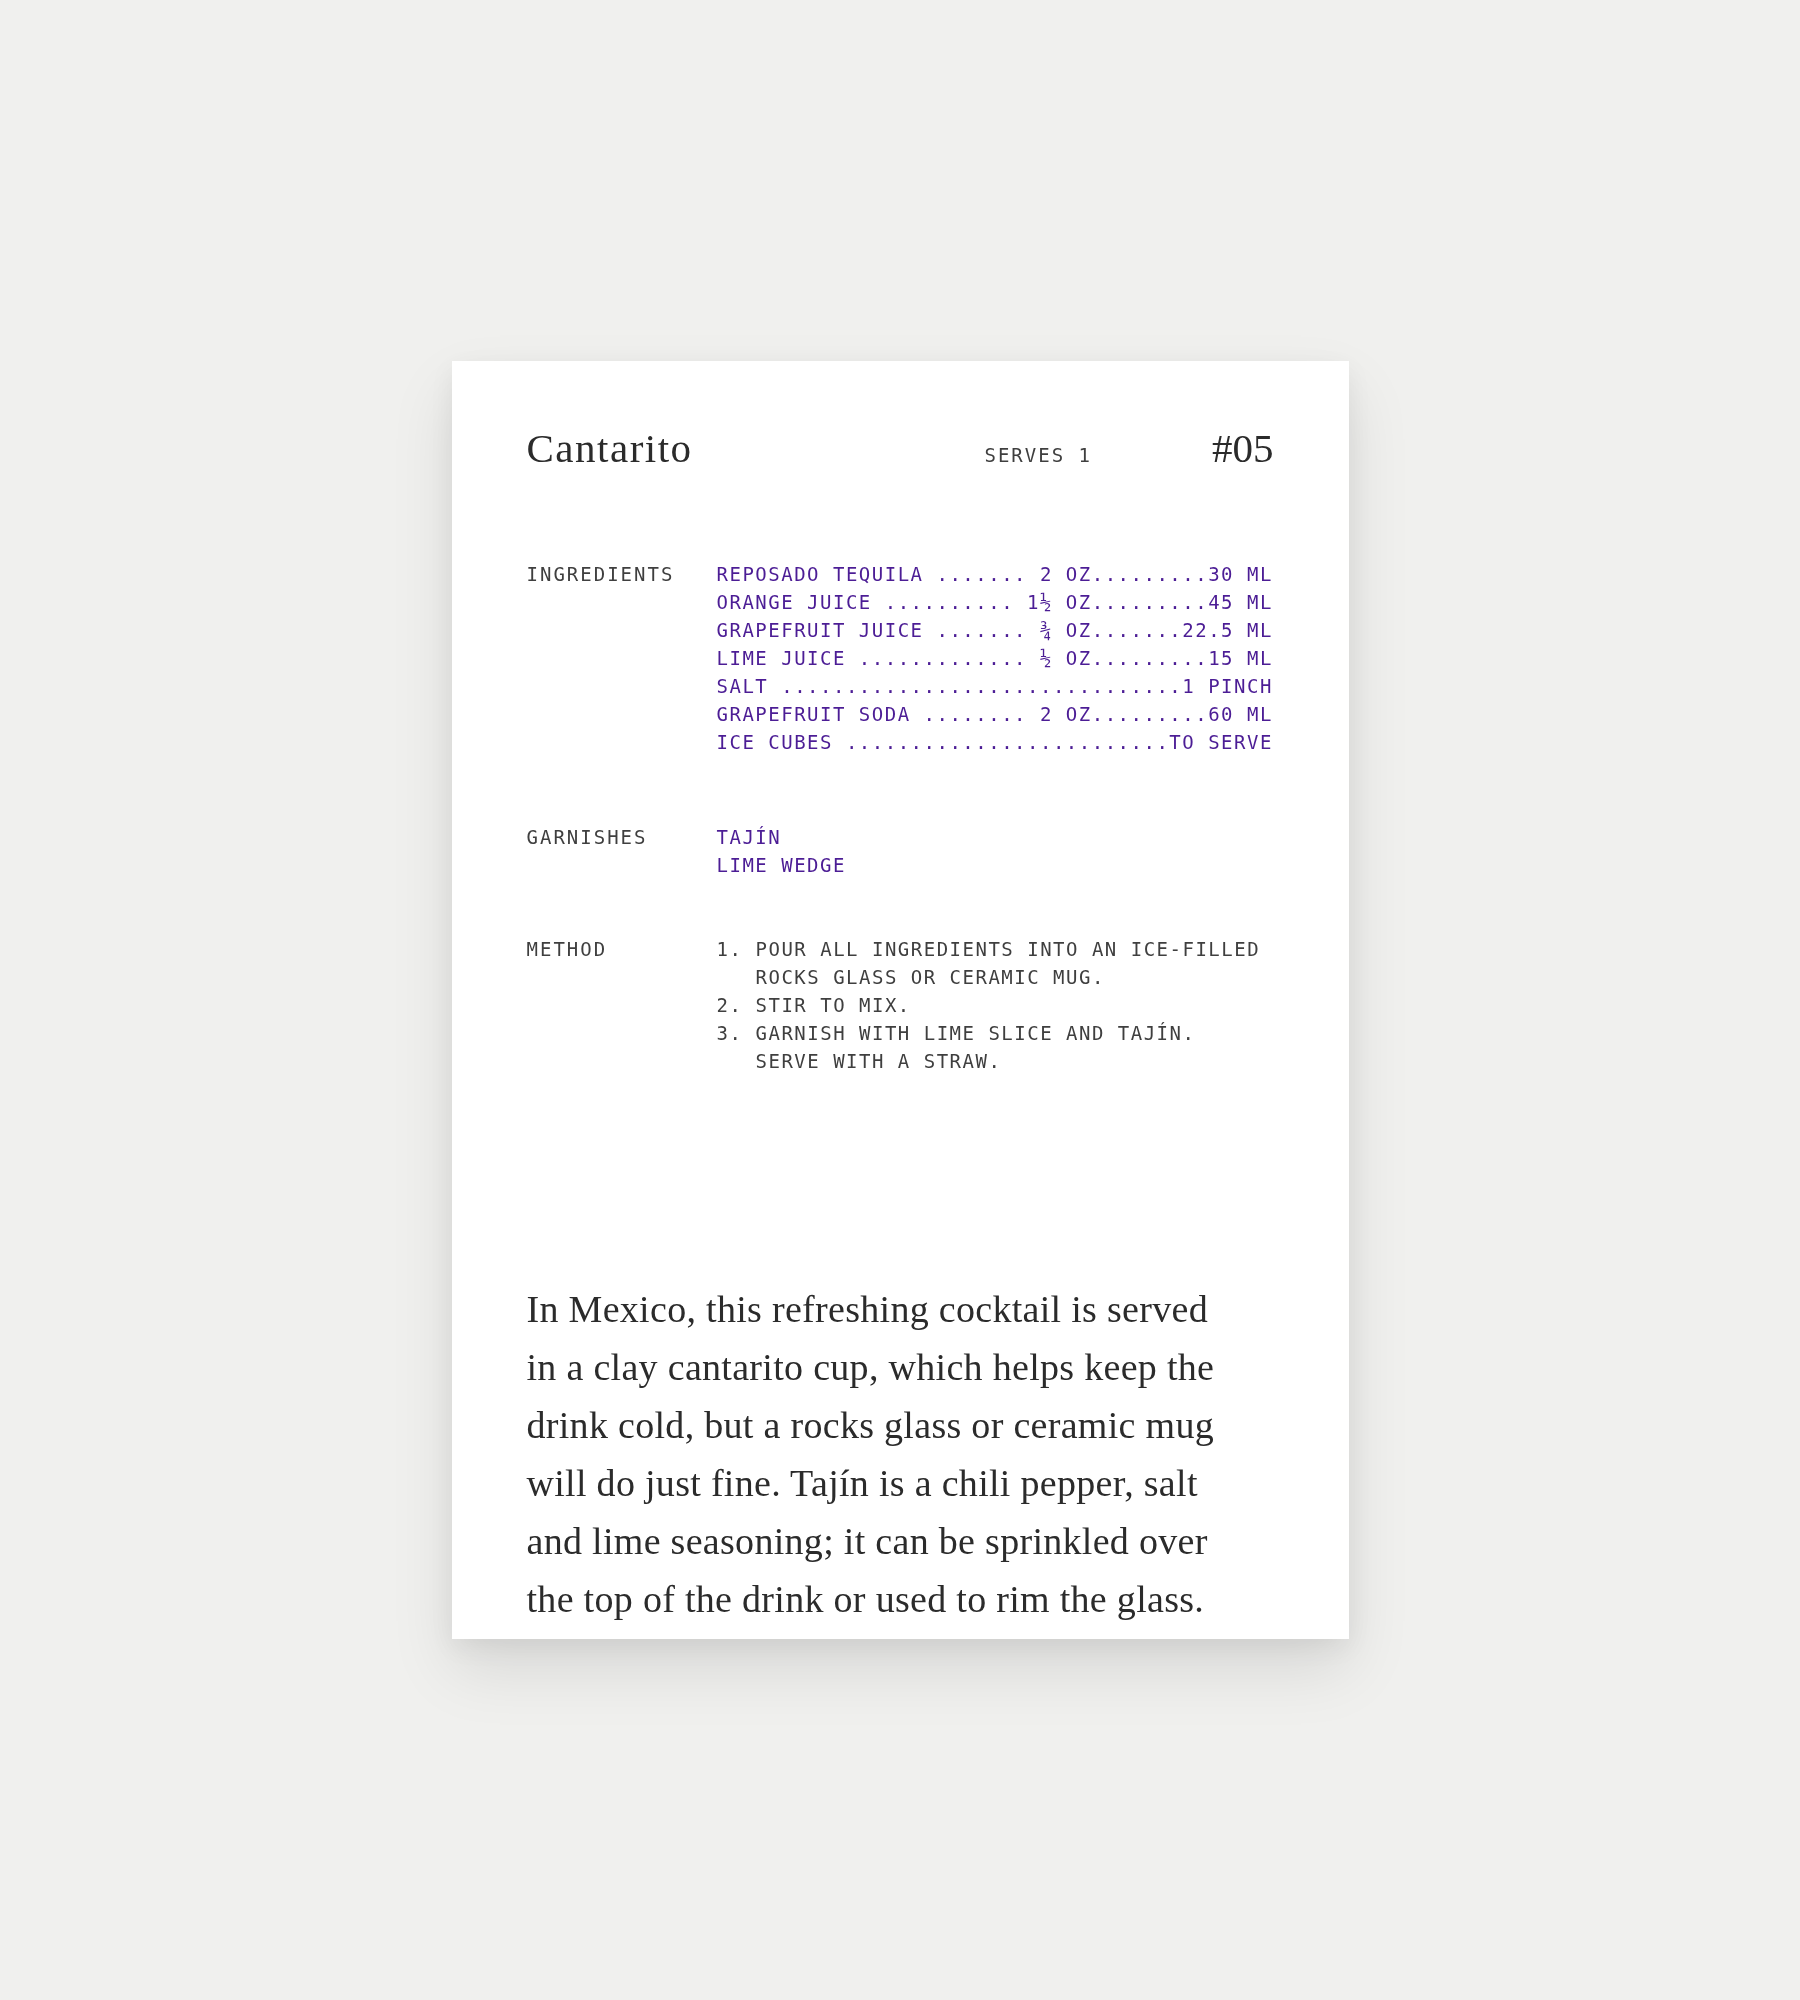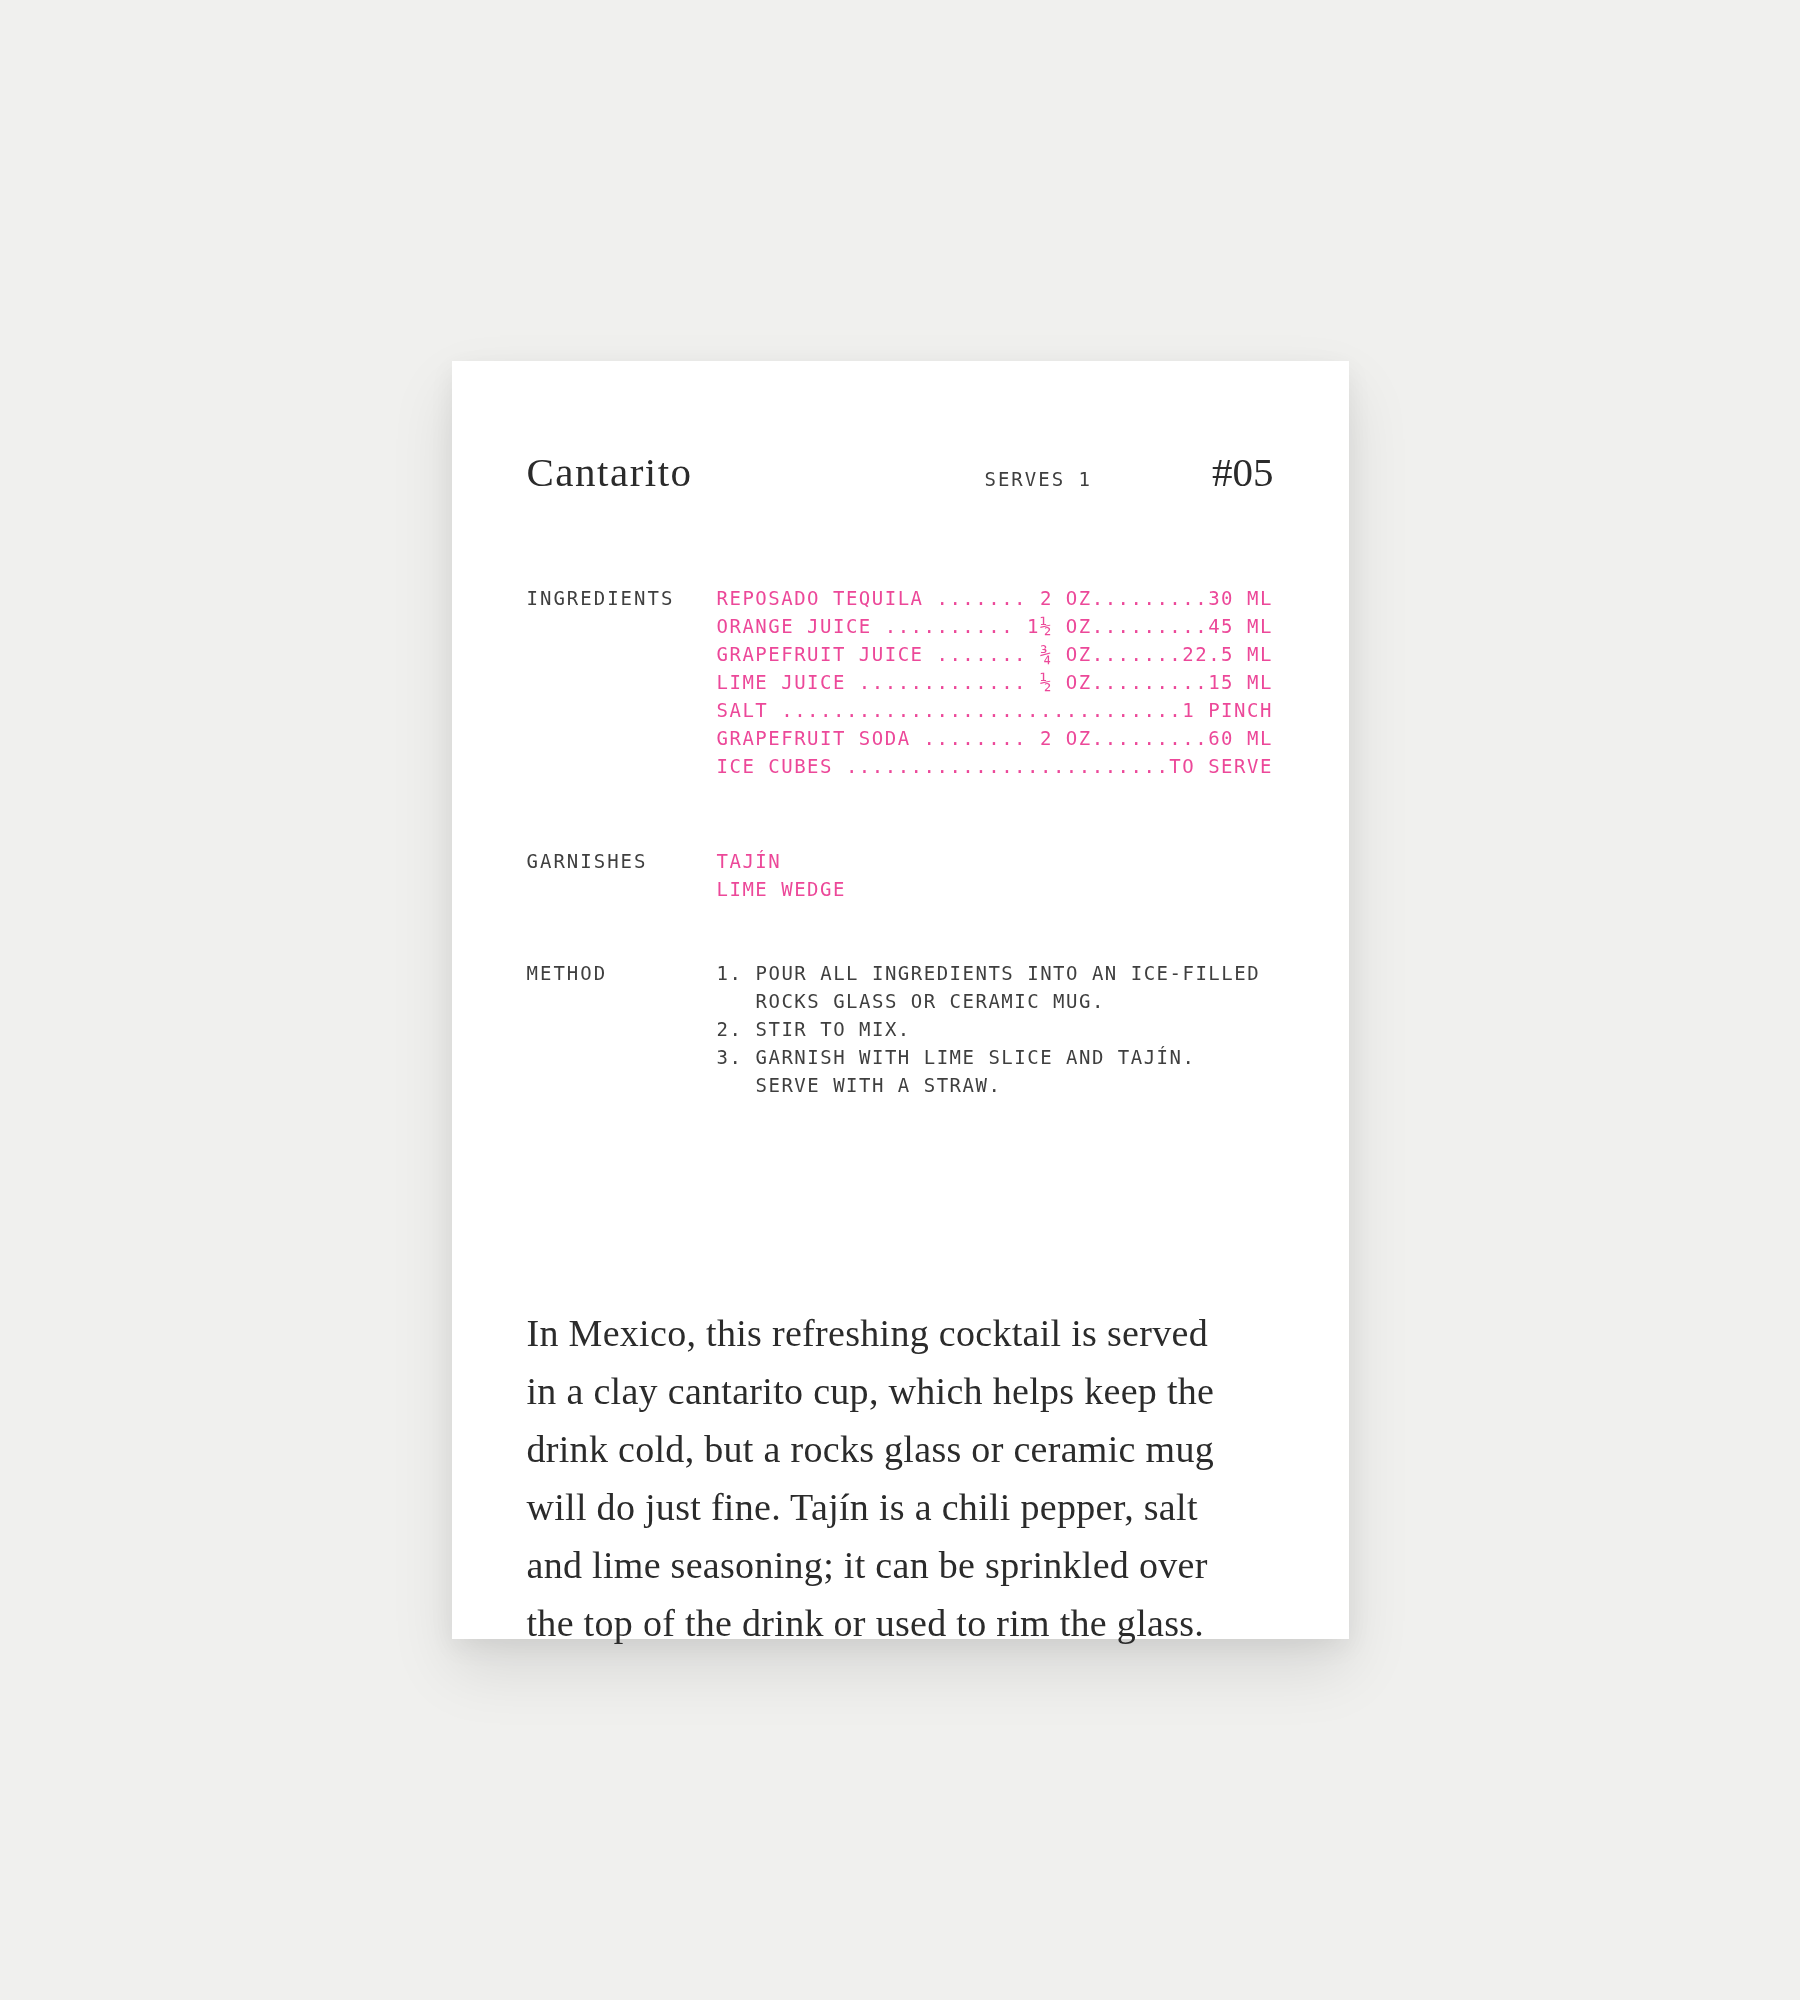--- a/index.html
+++ b/index.html
@@ -21,21 +21,20 @@
     width: 897px;
     height: 1278px;
     background: #ffffff;
     padding: 63px 75px 0 75px;
     box-shadow: 0 30px 60px rgba(0,0,0,0.10), 0 8px 24px rgba(0,0,0,0.06);
   }
   
   .card-header {
     display: flex;
     align-items: baseline;
-    margin-top: 24px;
   }
   .title {
     flex: 1;
     margin: 0;
     font-family: "Liberation Serif", serif;
     font-weight: normal;
     font-size: 41px;
     line-height: 48px;
     letter-spacing: 1.5px;
     color: #2b2b2b;
@@ -71,21 +70,21 @@
   }
   .section-content {
     flex: 1;
     min-width: 0;
   }
   .mono-line {
     font-family: "DejaVu Sans Mono", "Liberation Mono", monospace;
     font-size: 19px;
     line-height: 28px;
     letter-spacing: 1.5px;
-    color: #ec4899;
+    color: #4c1d95;
     white-space: pre;
   }
   .step {
     display: flex;
   }
   .step-num {
     flex: none;
     width: 39px;
     font-family: "DejaVu Sans Mono", "Liberation Mono", monospace;
     font-size: 19px;

